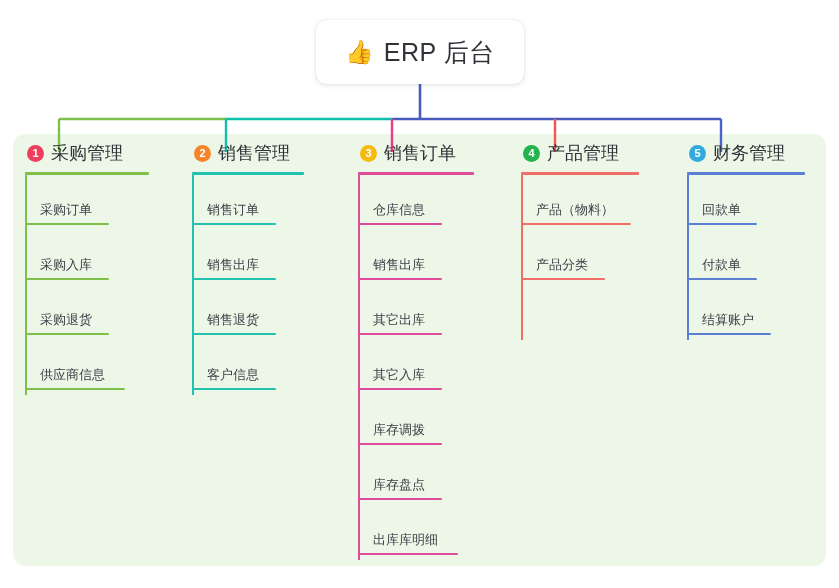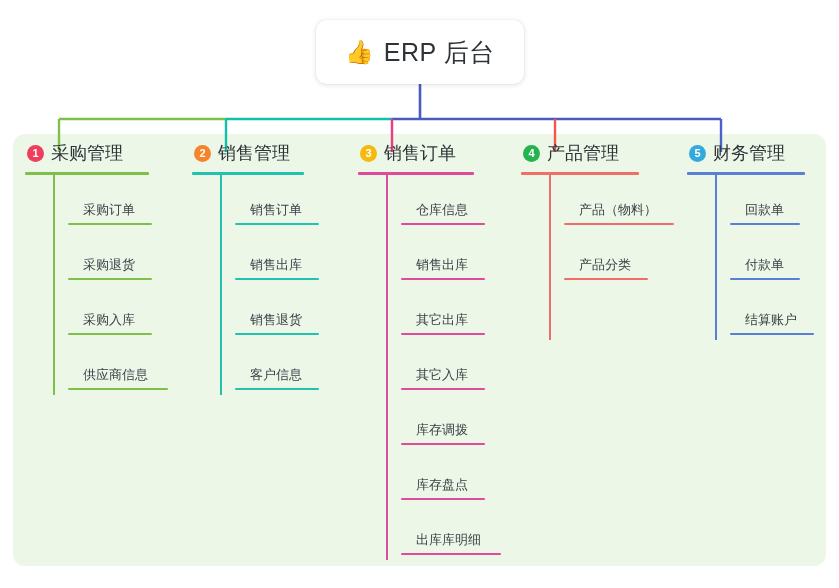--- a/index.html
+++ b/index.html
@@ -105,22 +105,20 @@
   .cat-label {
     font-size: 18px;
     color: #2f3338;
   }
   .cat-rule {
     height: 3px;
     border-radius: 1px;
   }
   .leaves {
     position: relative;
-    padding-left: 15px;
-    margin-left: 28px;
   }
   .spine {
     position: absolute;
     left: 0;
     top: 0;
     width: 2px;
   }
   .leaf {
     height: 55px;
     position: relative;
@@ -172,28 +170,28 @@
           <span class="cat-label">采购管理</span>
         </div>
         <div class="cat-rule" style="width: 124px; background: rgb(127, 192, 74);"></div>
         <div class="leaves">
           <div class="spine" style="background: rgb(127, 192, 74); height: 220px;"></div>
           <div class="leaf">
             <span class="leaf-text">采购订单</span>
             <div class="leaf-rule" style="width: 84px; background: rgb(127, 192, 74);"></div>
           </div>
           <div class="leaf">
+            <span class="leaf-text">采购入库</span>
+            <div class="leaf-rule" style="width: 84px; background: rgb(127, 192, 74);"></div>
+          </div>
+          <div class="leaf">
             <span class="leaf-text">采购退货</span>
             <div class="leaf-rule" style="width: 84px; background: rgb(127, 192, 74);"></div>
           </div>
           <div class="leaf">
-            <span class="leaf-text">采购入库</span>
-            <div class="leaf-rule" style="width: 84px; background: rgb(127, 192, 74);"></div>
-          </div>
-          <div class="leaf">
             <span class="leaf-text">供应商信息</span>
             <div class="leaf-rule" style="width: 100px; background: rgb(127, 192, 74);"></div>
           </div>
         </div>
       </div>
       <div class="column" style="left: 179px;">
         <div class="cat-head">
           <span class="badge" style="background: rgb(245, 132, 43);">2</span>
           <span class="cat-label">销售管理</span>
         </div>

